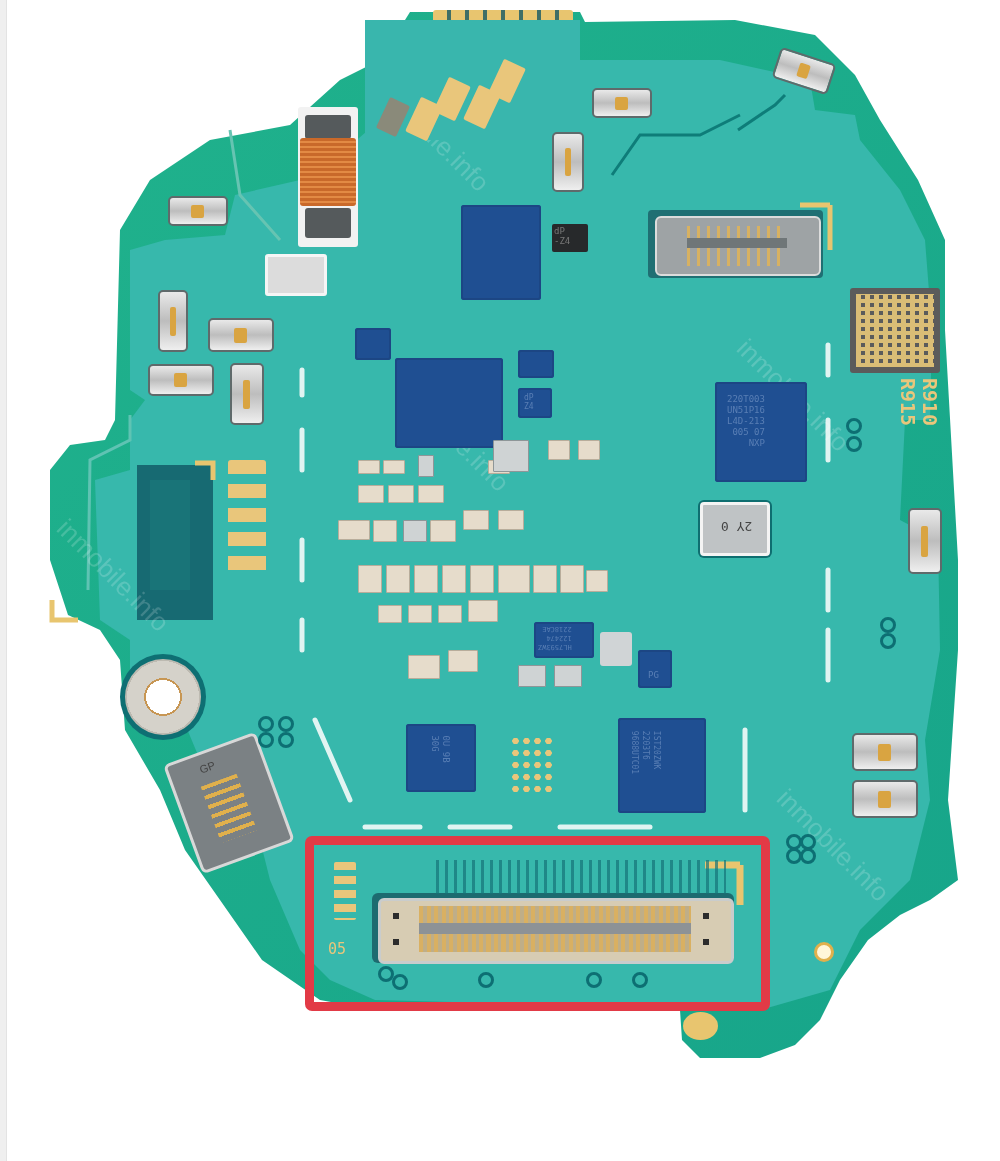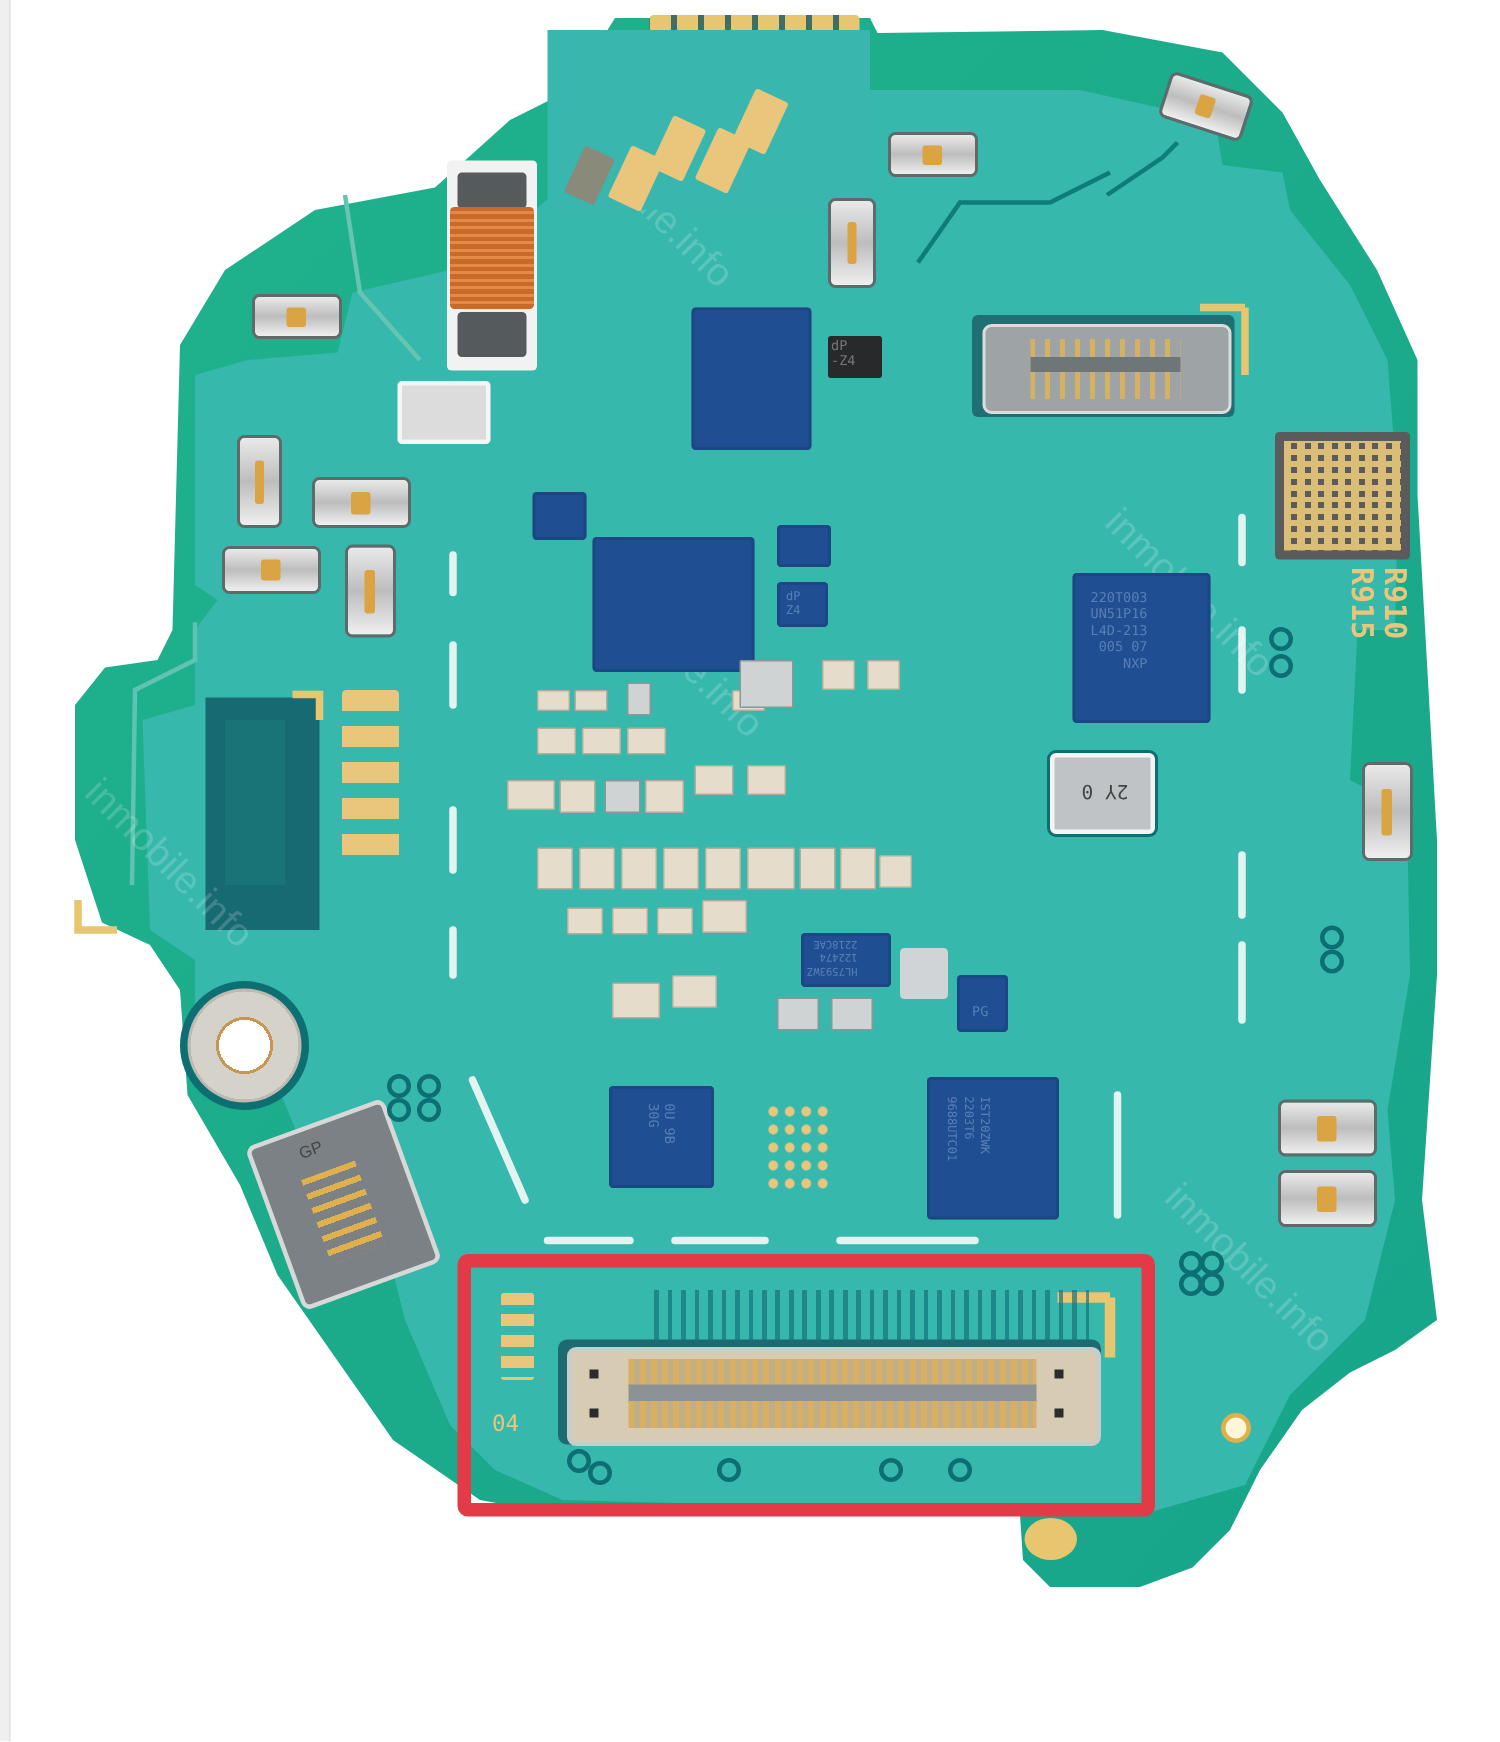--- a/index.html
+++ b/index.html
@@ -236,17 +236,17 @@
     <div class="abs" style="left:38px;top:22px;width:272px;height:12px;background:#8d9296;"></div>
     <div class="abs" style="left:38px;top:33px;width:272px;height:18px;background:repeating-linear-gradient(90deg,#d9b062 0 4px,#bfae88 4px 7.5px);"></div>
     <div class="abs" style="left:12px;top:12px;width:6px;height:6px;background:#2c2c2c;"></div>
     <div class="abs" style="left:12px;top:38px;width:6px;height:6px;background:#2c2c2c;"></div>
     <div class="abs" style="left:322px;top:12px;width:6px;height:6px;background:#2c2c2c;"></div>
     <div class="abs" style="left:322px;top:38px;width:6px;height:6px;background:#2c2c2c;"></div>
   </div>
 
   <div class="abs" style="left:436px;top:860px;width:290px;height:34px;background:repeating-linear-gradient(90deg,#157378 0 3px,transparent 3px 9px);opacity:.7;"></div>
   <div class="abs" style="left:334px;top:862px;width:22px;height:58px;background:repeating-linear-gradient(180deg,#e9c67b 0 8px,transparent 8px 14px);border-radius:2px;"></div>
-  <div class="label" style="left:328px;top:940px;font-size:15px;font-weight:normal;">04</div>
+  <div class="label" style="left:328px;top:940px;font-size:15px;font-weight:normal;">05</div>
 
   <div class="abs" style="left:305px;top:836px;width:465px;height:175px;box-sizing:border-box;border:9px solid #e23a46;border-radius:7px;"></div>
 
 </div>
 
 </body></html>

